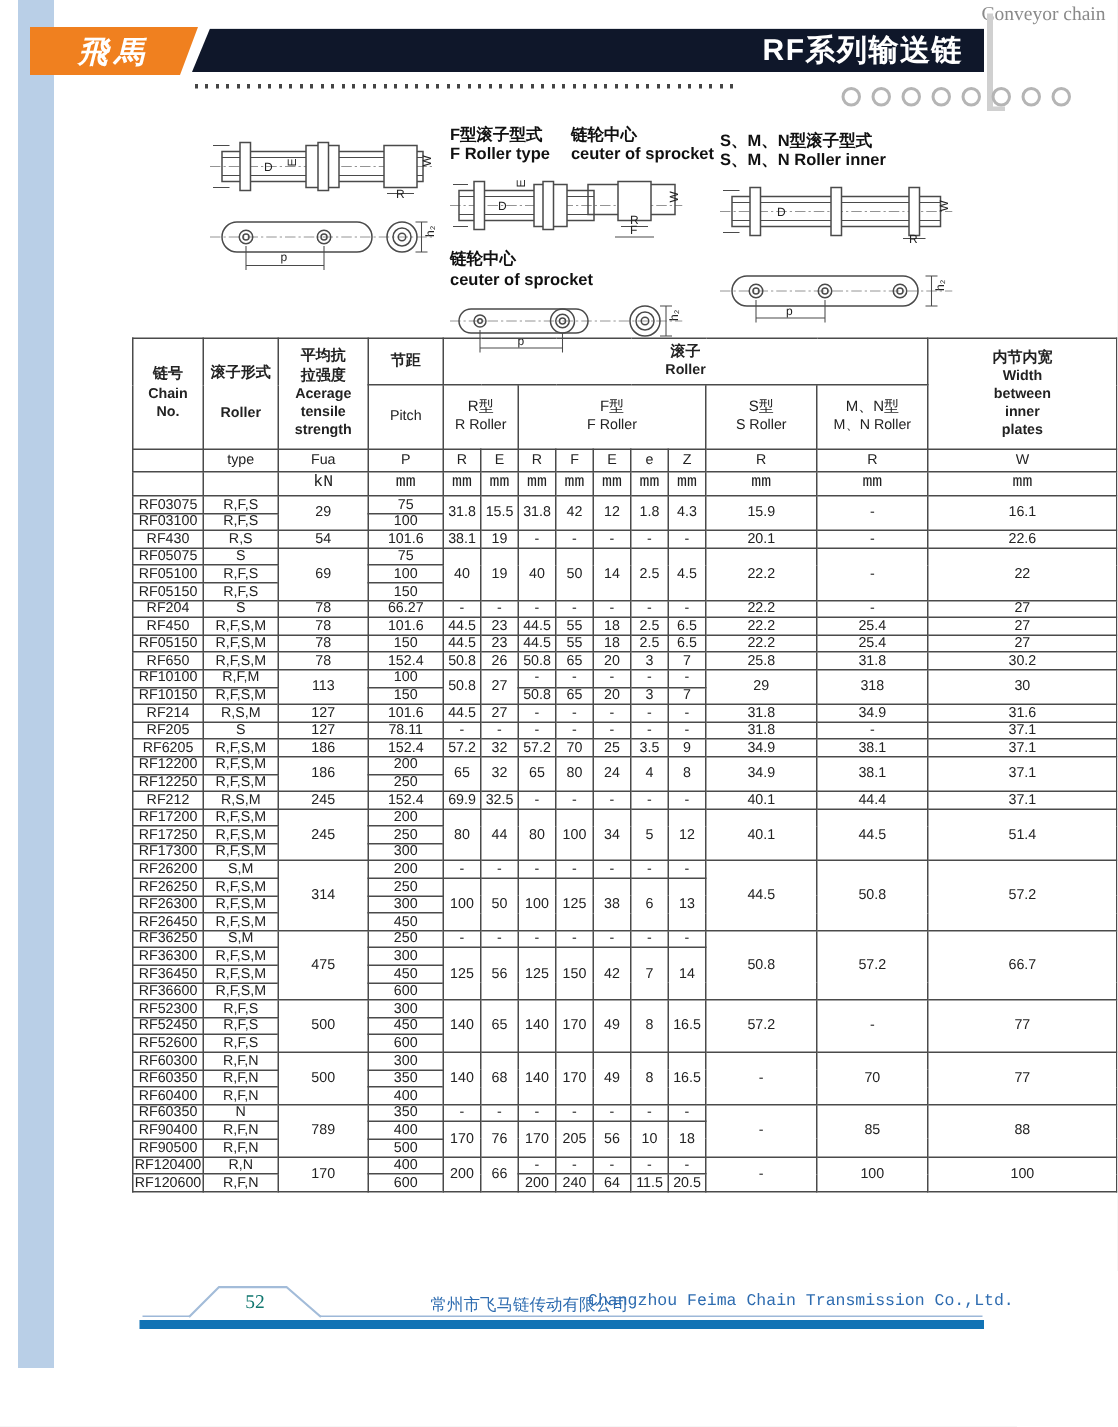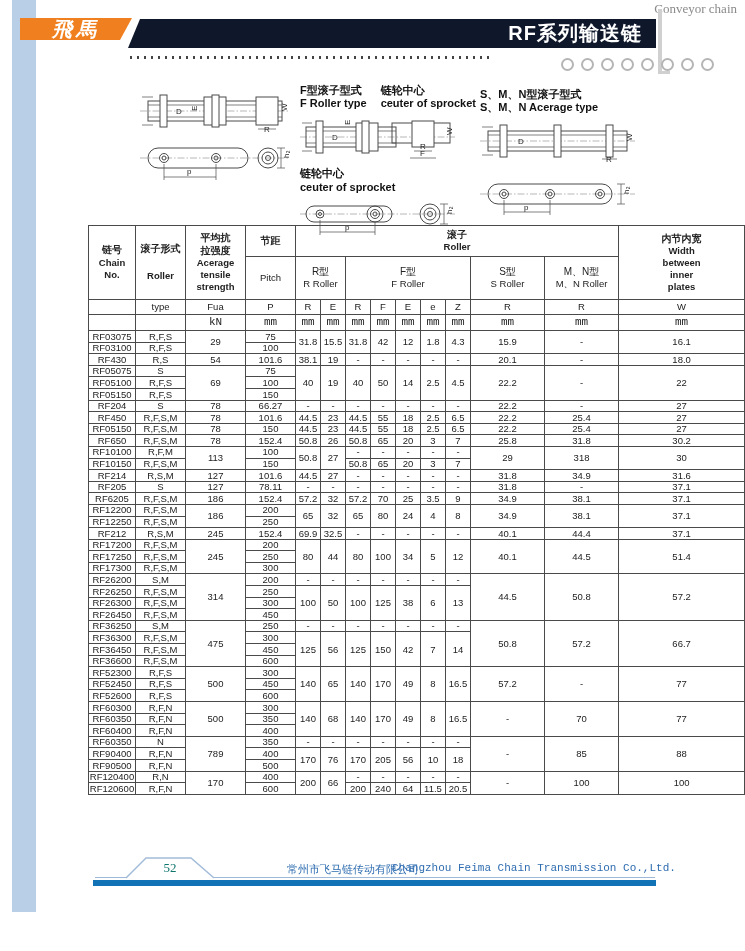--- a/index.html
+++ b/index.html
@@ -6,21 +6,21 @@
   body { background:#e8e8e8; font-family:"Liberation Sans", sans-serif; }
   .page { position:relative; width:745px; height:951px; background:#ffffff; margin:0 auto; overflow:hidden; }
 
   
   .left-bar { position:absolute; left:12px; top:0; width:24px; height:912px; background:#b9cfe7; }
 
   
   .corner-label { position:absolute; top:1px; right:8px; font-family:"Liberation Serif", serif; font-size:13px; color:#8a8a8a; }
   .corner-ribbon { position:absolute; left:658px; top:9px; width:4px; height:65px; background:#d0d0d0; }
   .corner-ribbon-foot { position:absolute; left:658px; top:71px; width:12px; height:3px; background:#d0d0d0; }
-  .logo-block { position:absolute; left:20px; top:18px; width:112px; height:22px; background:#f0801f;
+  .logo-block { position:absolute; left:20px; top:18px; width:112px; height:32px; background:#f0801f;
     clip-path:polygon(0 0, 100% 0, calc(100% - 12px) 100%, 0 100%);
     display:flex; align-items:center; justify-content:center; }
   .logo-text { color:#fff; font-family:"Liberation Serif", serif; font-style:italic; font-weight:bold; font-size:20px; letter-spacing:4px; }
   .title-bar { position:absolute; left:128px; top:19px; width:528px; height:29px; background:#0f172a;
     clip-path:polygon(12px 0, 100% 0, 100% 100%, 0 100%);
     display:flex; align-items:center; justify-content:flex-end; padding-right:14px; }
   .title-text { color:#fff; font-size:20px; font-weight:bold; letter-spacing:1px; }
   .dotted-divider { position:absolute; left:130px; top:56px; width:362px; height:3px;
     background:repeating-linear-gradient(to right, #444 0 2px, transparent 2px 7px); }
   .decor-circles { position:absolute; left:561px; top:58px; display:flex; gap:7px; }
@@ -177,21 +177,21 @@
       <line class="thin" x1="140" y1="7" x2="148" y2="7"></line>
       <line class="thin" x1="140" y1="27" x2="148" y2="27"></line>
       <text x="45" y="33">p</text>
       <text x="152" y="17" transform="rotate(-90 152 17)">h₂</text>
     </svg>
   </div>
 
   <div class="drawing-group" style="left:480px; top:88px; width:175px;">
     <div class="d-title">
       <div>S、M、N型滚子型式</div>
-      <div>S、M、N Acerage type</div>
+      <div>S、M、N Roller inner</div>
     </div>
     <svg class="tech" width="155" height="46" viewBox="0 0 155 46">
       <line class="cl" x1="0" y1="24" x2="155" y2="24"></line>
       <rect x="8" y="14" width="139" height="20"></rect>
       <line class="thin" x1="8" y1="18" x2="147" y2="18"></line>
       <line class="thin" x1="8" y1="30" x2="147" y2="30"></line>
       <line class="thin" x1="2" y1="10" x2="13" y2="10"></line>
       <line class="thin" x1="2" y1="38" x2="13" y2="38"></line>
       <rect class="fillw" x="20" y="8" width="7" height="32"></rect>
       <rect class="fillw" x="74" y="8" width="7" height="32"></rect>
@@ -354,21 +354,21 @@
           <td>101.6</td>
           <td>38.1</td>
           <td>19</td>
           <td>-</td>
           <td>-</td>
           <td>-</td>
           <td>-</td>
           <td>-</td>
           <td>20.1</td>
           <td>-</td>
-          <td>18.0</td>
+          <td>22.6</td>
         </tr>
         <tr>
           <td>RF05075</td>
           <td>S</td>
           <td rowspan="3">69</td>
           <td>75</td>
           <td rowspan="3">40</td>
           <td rowspan="3">19</td>
           <td rowspan="3">40</td>
           <td rowspan="3">50</td>

